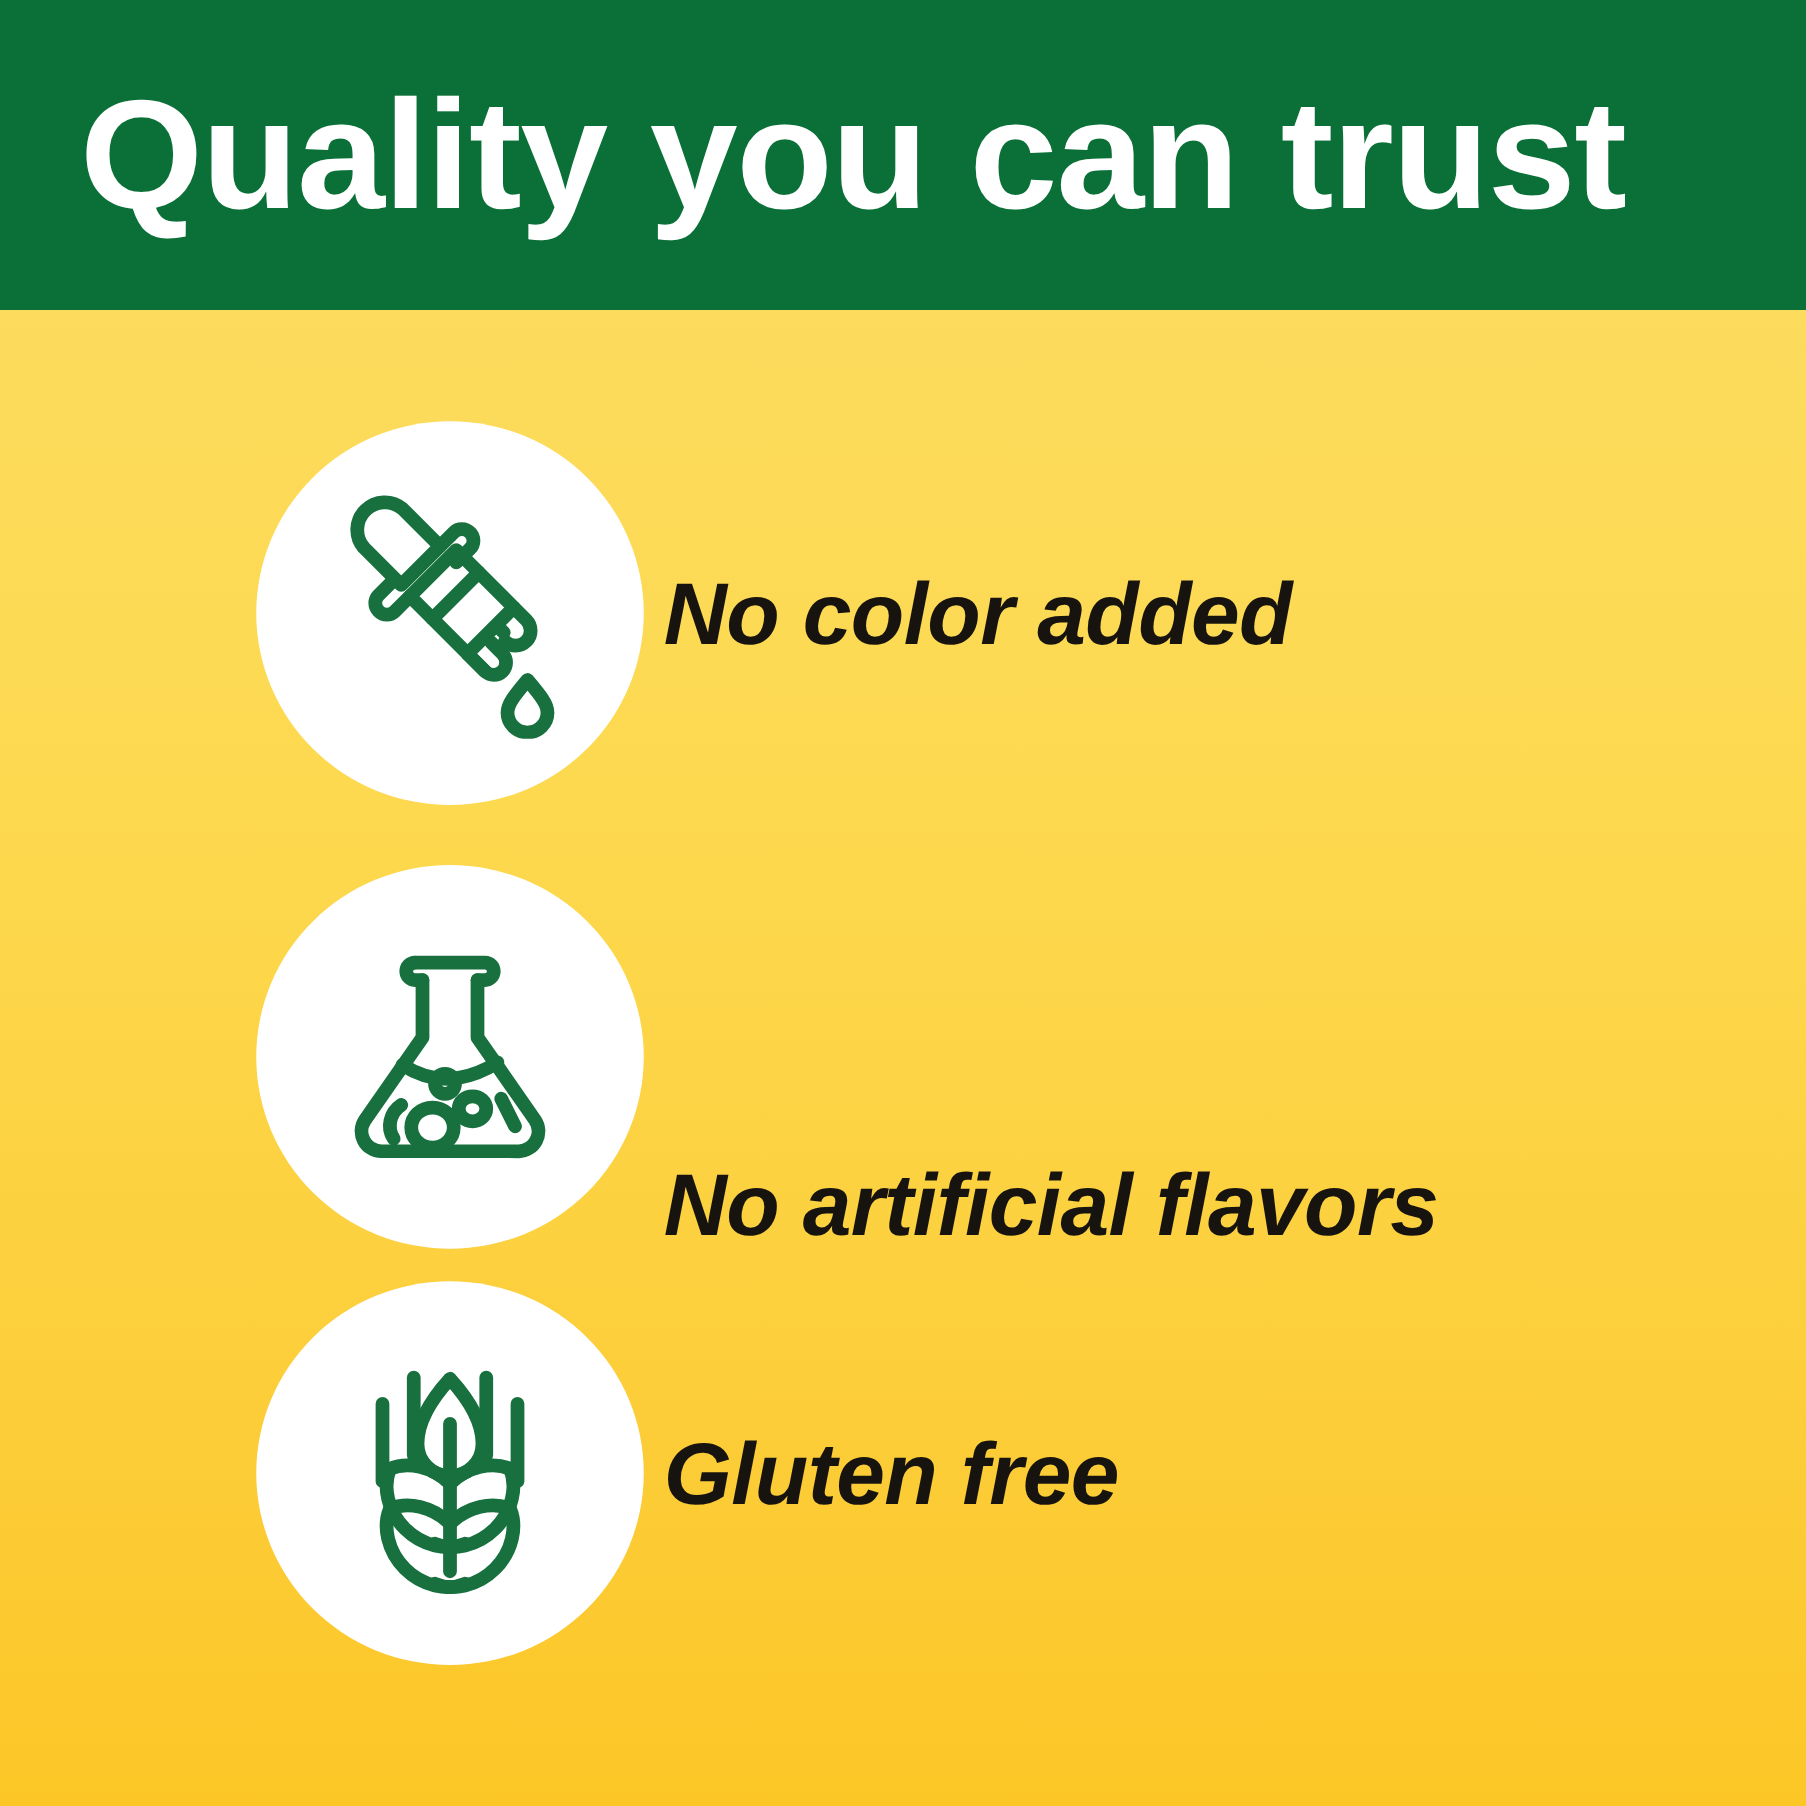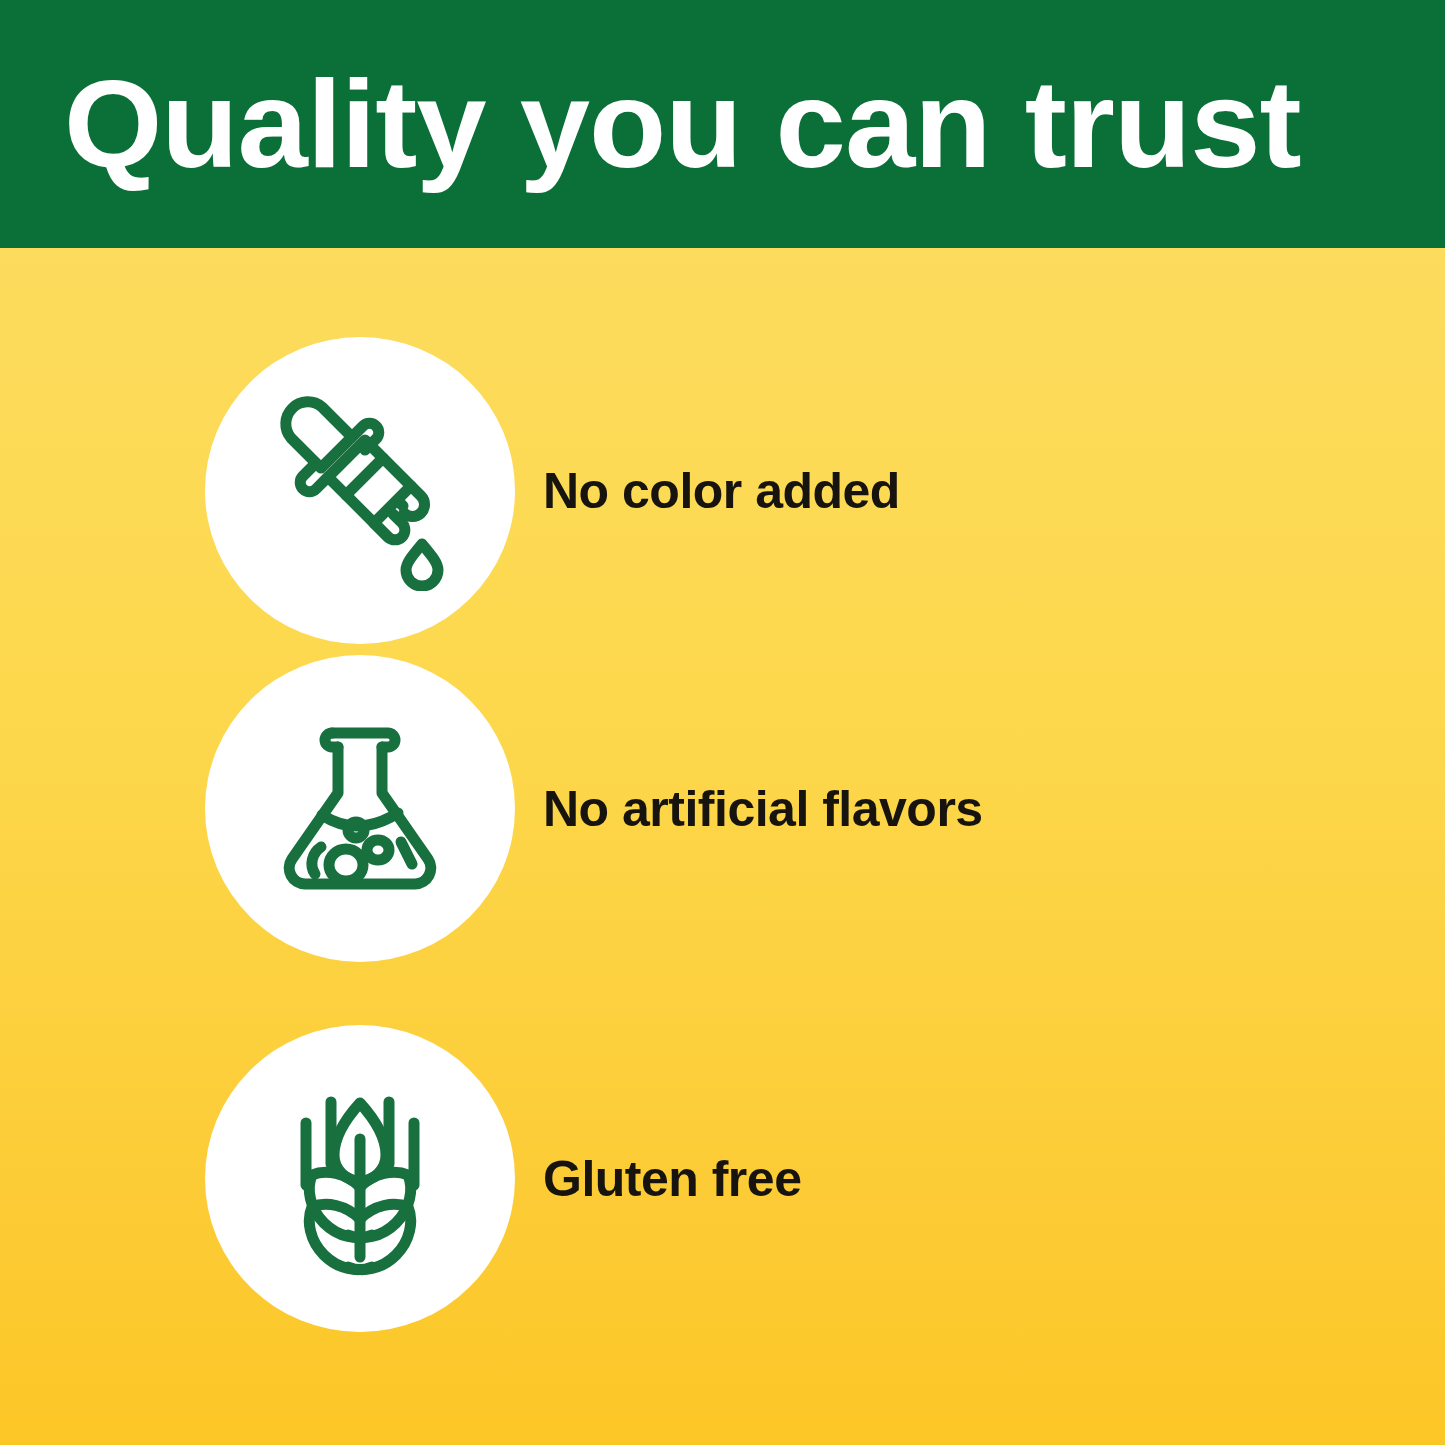--- a/index.html
+++ b/index.html
@@ -60,49 +60,50 @@
 
   .feature-row {
     position: absolute;
     left: 0;
     width: 1445px;
     height: 345px;
     display: flex;
     align-items: center;
   }
   .feature-row.row-0 { top: 70px; }
-  .feature-row.row-1 { top: 388px; }
+  .feature-row.row-1 { top: 406px; align-items: flex-end; }
   .feature-row.row-2 { top: 758px; text-align: center; }
 
   .icon-badge {
     position: relative;
     flex: 0 0 auto;
     margin-left: 205px;
     width: 310px;
     height: 307px;
     border-radius: 50%;
     background: #FFFFFF;
     display: flex;
     align-items: center;
     justify-content: center;
   }
   .icon-badge svg {
     display: block;
   }
 
   .feature-label {
     flex: 0 0 auto;
-    margin-left: 28px;
+    margin-left: 16px;
     color: #17140F;
     font-family: "Liberation Sans", sans-serif;
     font-weight: bold;
-    font-size: 50px;
+    font-size: 70px;
     line-height: 1;
     letter-spacing: -0.5px;
     white-space: nowrap;
+    font-style: italic;
   }
 </style>
 </head>
 <body>
 
 <div class="poster">
 
   <div class="header">
     <h1 class="header-title">Quality you can trust</h1>
   </div>

